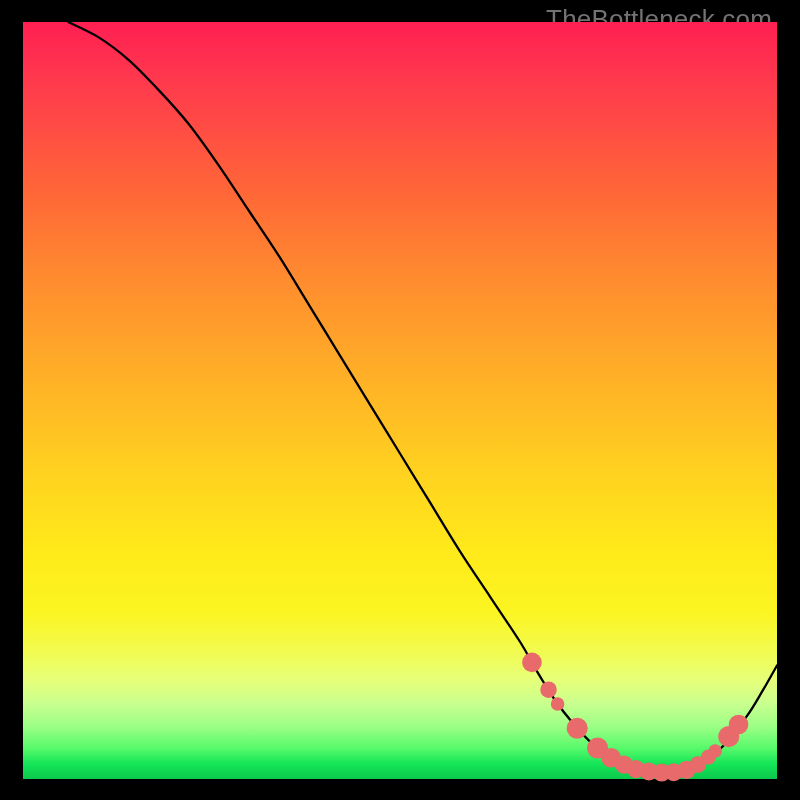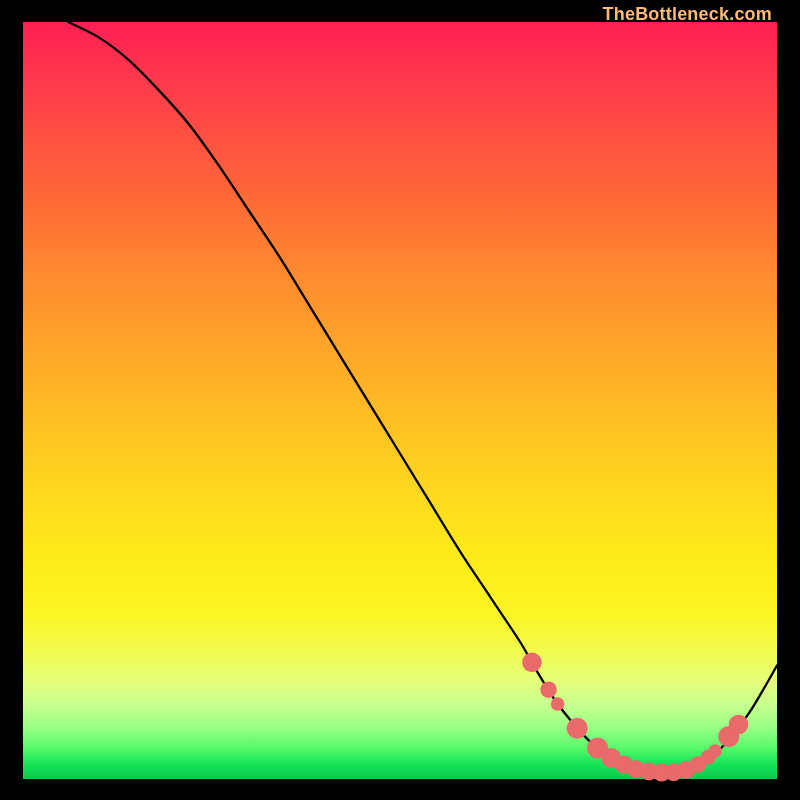--- a/index.html
+++ b/index.html
@@ -42,23 +42,23 @@
       #9dff86 93%,
       #55f96a 96%,
       #14e557 98%,
       #0cc94c 100%
     );
   }
   .watermark {
     position: absolute;
     top: 4px;
     right: 28px;
-    color: #fdba74;
-    font-size: 18px;
-    font-weight: 700;
+    color: #737373;
+    font-size: 26px;
+    font-weight: 400;
     letter-spacing: 0.2px;
     user-select: none;
   }
   svg.curve {
     position: absolute;
     left: 0;
     top: 0;
     width: 100%;
     height: 100%;
     overflow: visible;

